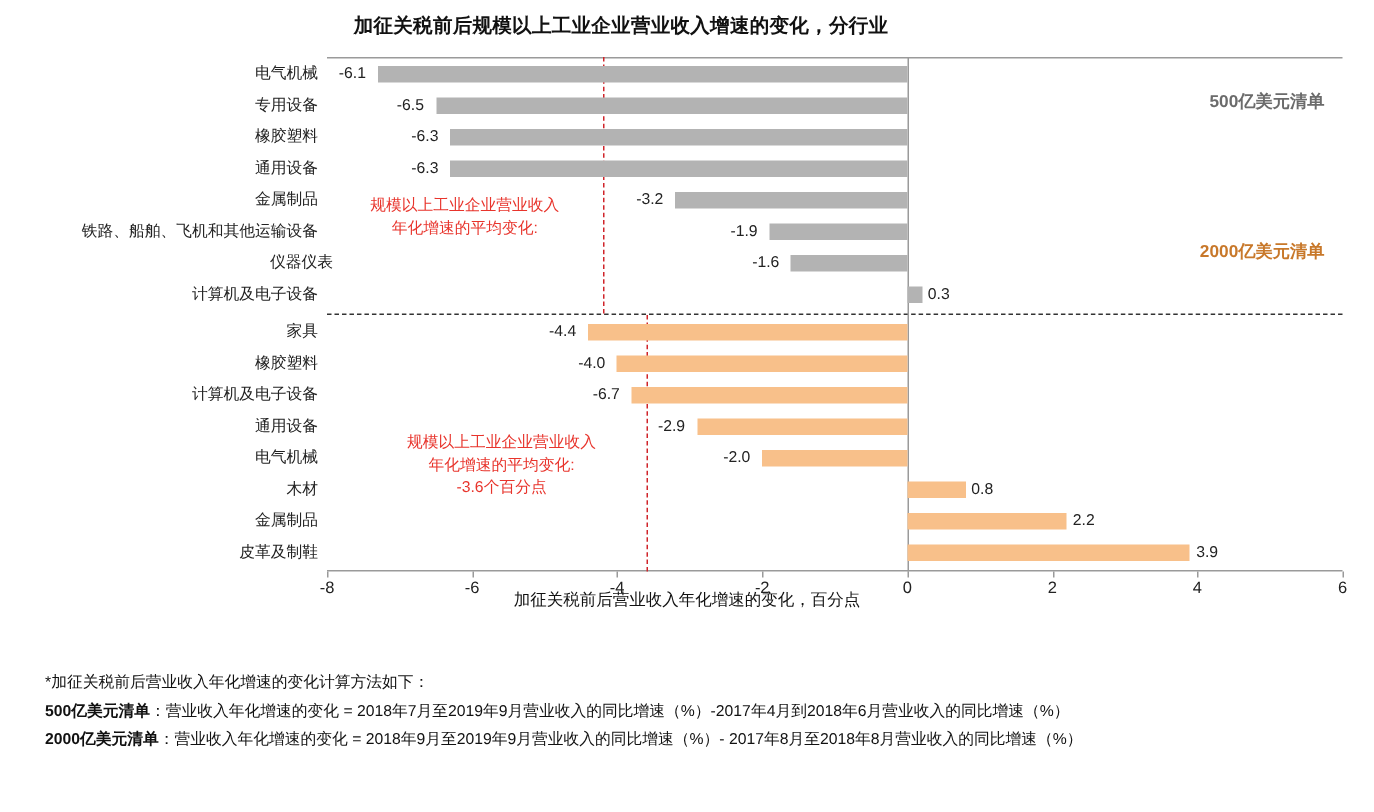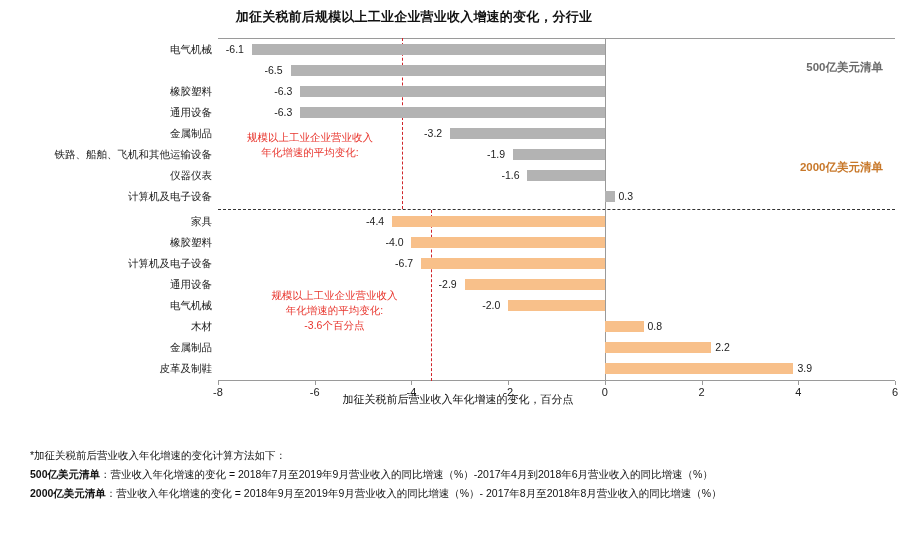--- a/index.html
+++ b/index.html
@@ -224,25 +224,26 @@
     </div>
   <div class="xtitle below">加征关税前后营业收入年化增速的变化，百分点</div>
 
   <div class="footnotes">
     <div class="fn-line">*加征关税前后营业收入年化增速的变化计算方法如下：</div>
     <div class="fn-line"><span class="fn-key">500亿美元清单</span><span>：营业收入年化增速的变化 = 2018年7月至2019年9月营业收入的同比增速（%）-2017年4月到2018年6月营业收入的同比增速（%）</span></div>
     <div class="fn-line"><span class="fn-key">2000亿美元清单</span><span>：营业收入年化增速的变化 = 2018年9月至2019年9月营业收入的同比增速（%）- 2017年8月至2018年8月营业收入的同比增速（%）</span></div>
   </div>
 
 <div class="cat-label" style="top: 44px; left: 0px; width: 212px;">电气机械</div>
+    <div class="cat-label" style="top: 65px; left: 0px; width: 212px;">专用设备</div>
     <div class="cat-label" style="top: 86px; left: 0px; width: 212px;">橡胶塑料</div>
     <div class="cat-label" style="top: 107px; left: 0px; width: 212px;">通用设备</div>
     <div class="cat-label" style="top: 128px; left: 0px; width: 212px;">金属制品</div>
     <div class="cat-label" style="top: 149px; left: 0px; width: 212px;">铁路、船舶、飞机和其他运输设备</div>
-    <div class="cat-label" style="top: 170px; left: 0px; width: 212px;">仪器仪表</div>
+    <div class="cat-label" style="top: 170px; left: 0px; width: 212px; padding-left: 10px;">仪器仪表</div>
     <div class="cat-label" style="top: 191px; left: 0px; width: 212px;">计算机及电子设备</div>
     <div class="cat-label" style="top: 216px; left: 0px; width: 212px;">家具</div>
     <div class="cat-label" style="top: 237px; left: 0px; width: 212px;">橡胶塑料</div>
     <div class="cat-label" style="top: 258px; left: 0px; width: 212px;">计算机及电子设备</div>
     <div class="cat-label" style="top: 279px; left: 0px; width: 212px;">通用设备</div>
     <div class="cat-label" style="top: 300px; left: 0px; width: 212px;">电气机械</div>
     <div class="cat-label" style="top: 321px; left: 0px; width: 212px;">木材</div>
     <div class="cat-label" style="top: 342px; left: 0px; width: 212px;">金属制品</div>
     <div class="cat-label" style="top: 363px; left: 0px; width: 212px;">皮革及制鞋</div>
   </div>

